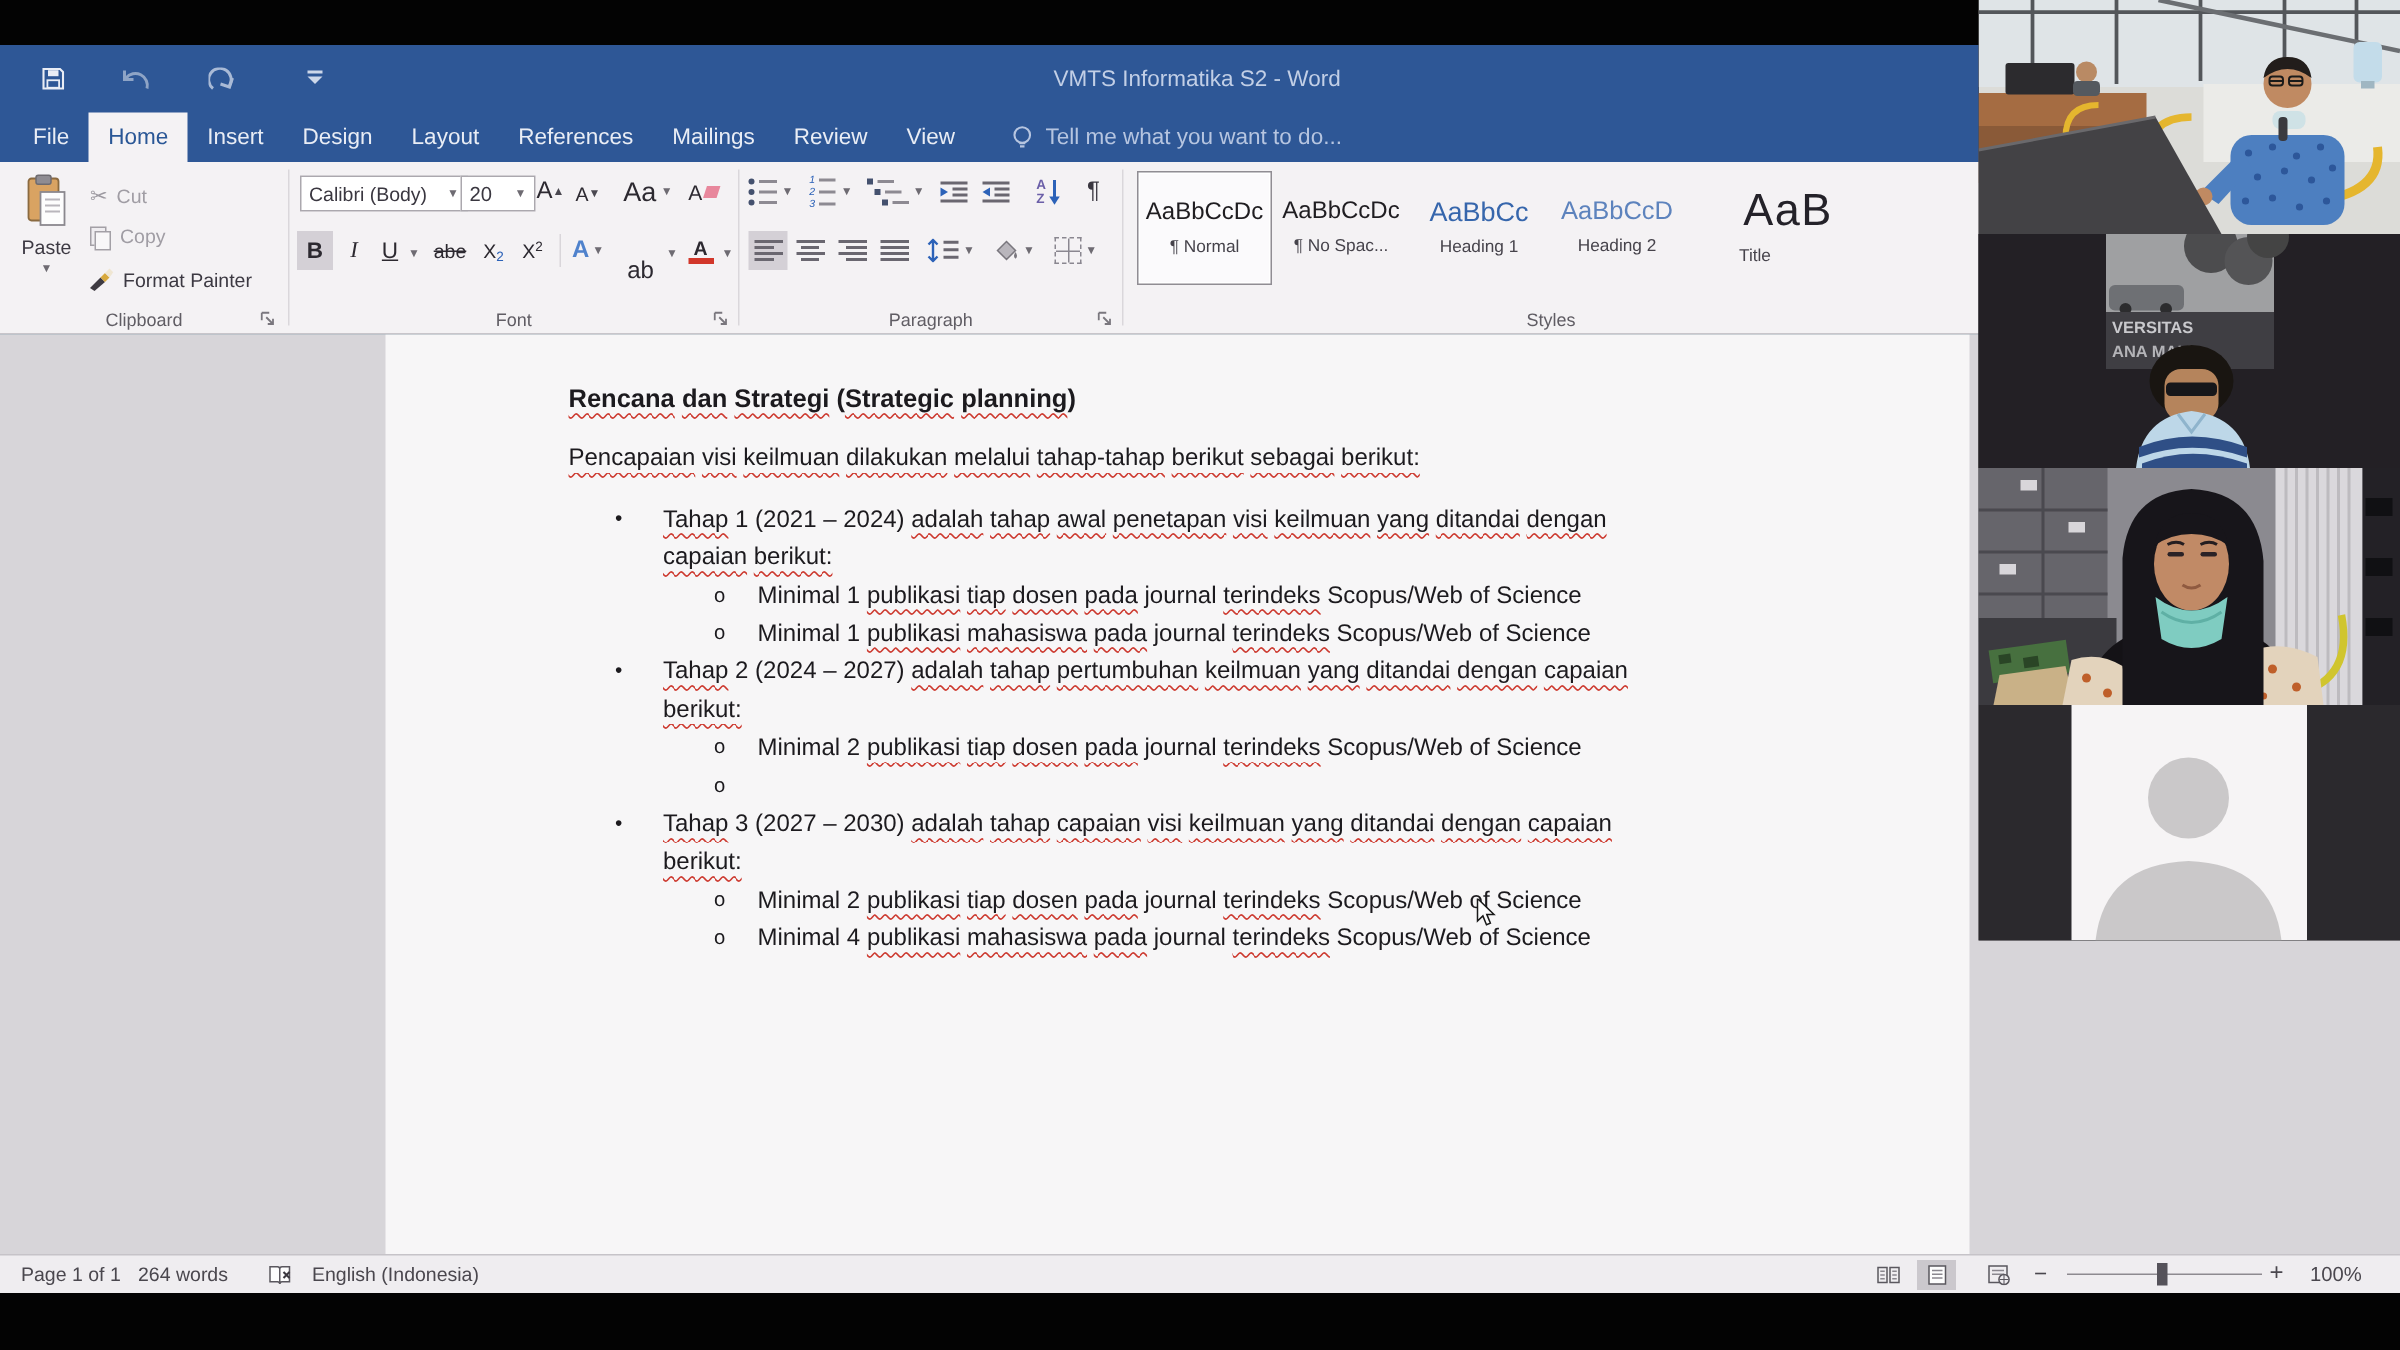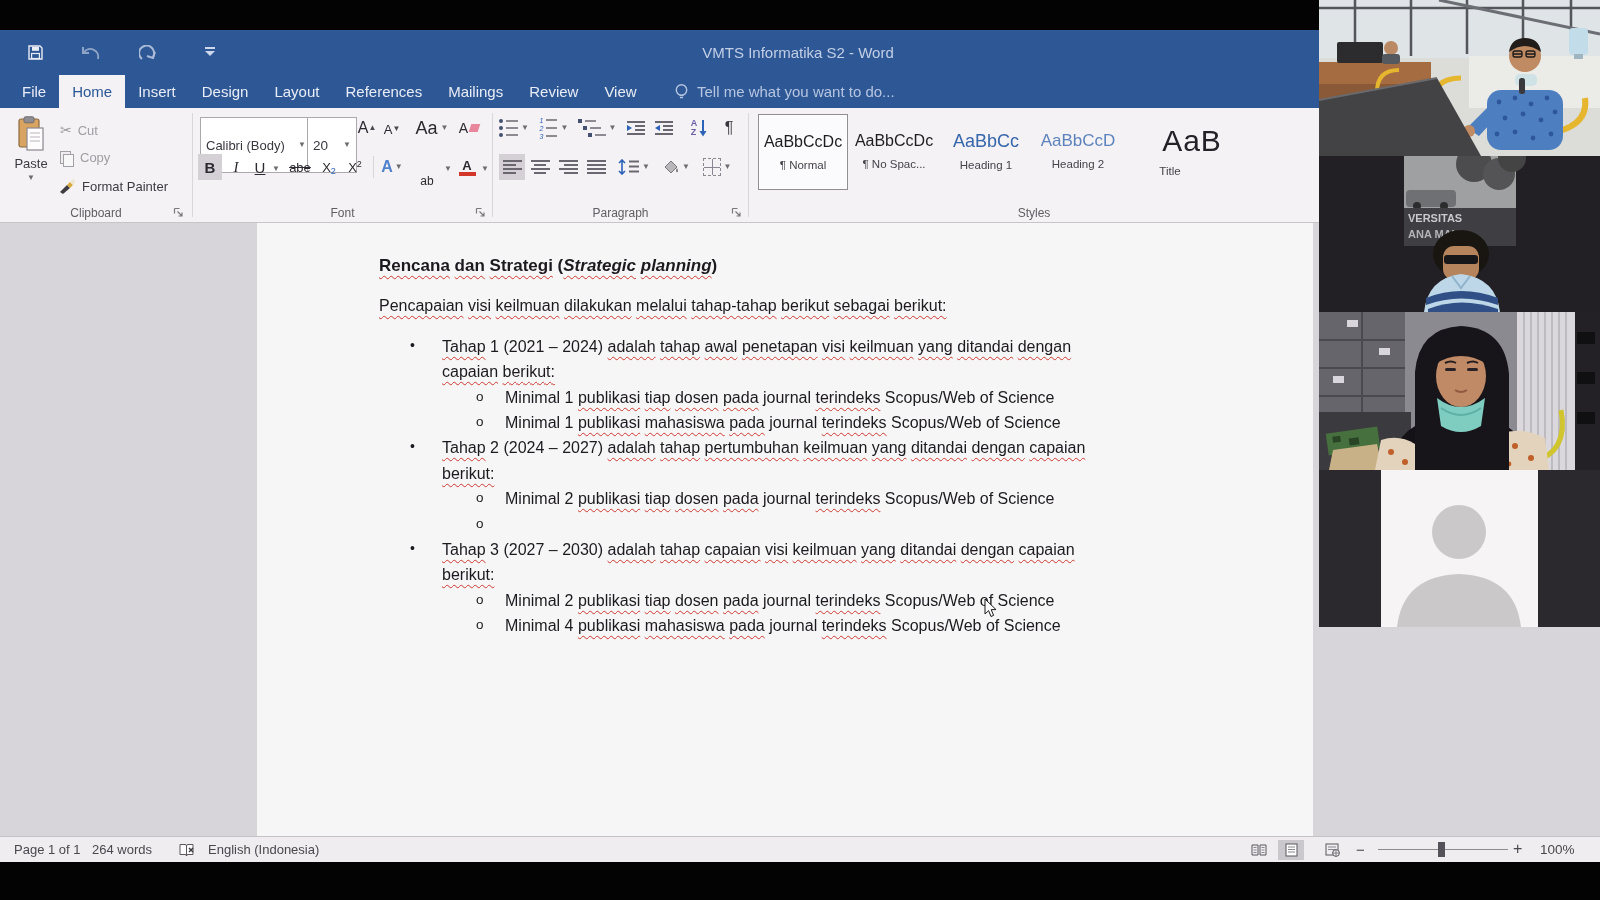--- a/index.html
+++ b/index.html
@@ -25,21 +25,21 @@
           border-bottom:1px solid #c8c5ca;}
   .rgroup{position:absolute;top:0;height:114px;}
   .rgroup-label{position:absolute;bottom:2px;left:0;right:0;text-align:center;
                 font-size:12px;color:#605d64;}
   .gsep{position:absolute;top:5px;height:104px;width:1px;background:#dad7db;}
   .launcher{position:absolute;bottom:4px;width:11px;height:11px;}
   .btn-label{font-size:13px;color:#3c3942;}
   .gray-label{font-size:13px;color:#a09da4;}
   .caret{font-size:8px;color:#6e6b72;line-height:1;}
   .combo{position:absolute;background:#fff;border:1px solid #aba8ae;height:22px;
-         display:flex;align-items:center;padding:16px 5px;font-size:13.5px;color:#3a3740;}
+         display:flex;align-items:center;padding:0 5px;font-size:13.5px;color:#3a3740;}
   .combo .caret{margin-left:auto;}
   .fbtn{position:absolute;display:flex;align-items:center;justify-content:center;color:#2c2930;}
   .active-box{background:#d4d0d6;}
   .bar-under{display:block;width:17px;height:4px;margin-top:0px;}
   .align-icon{display:flex;flex-direction:column;gap:2px;width:19px;}
   .align-icon i{display:block;height:2px;background:#6a6770;}
   .mini{font-size:8px;line-height:1;color:#4a4850;}
 
   
   .style-card{position:absolute;top:6px;width:88px;height:74px;display:flex;flex-direction:column;
@@ -52,21 +52,21 @@
   .p3{font-size:17px;color:#5d83bd;}
   .p4{font-size:30px;color:#242229;letter-spacing:1px;margin-left:44px;}
   .p5{font-size:15px;color:#5a5e68;letter-spacing:2px;}
 
   
   .doc{position:absolute;left:0;top:193px;width:1600px;height:613px;background:#d7d5d9;overflow:hidden;}
   .page{position:absolute;left:257px;top:0;width:1056px;height:613px;background:#f7f6f7;
         padding-top:30px;box-sizing:border-box;}
   .line{height:25.4px;line-height:25.4px;font-size:16px;color:#1c1a1e;white-space:nowrap;}
   .doc-heading{margin-left:122px;margin-bottom:15px;font-weight:bold;font-size:17px;}
-  .doc-heading .bold-italic{font-style:italic;}
+  .doc-heading .bold-italic{}
   .doc-para{margin-left:122px;margin-bottom:15px;}
   .b-line{position:relative;margin-left:185px;}
   .b-line .marker-bullet{position:absolute;left:-32px;top:-1px;font-size:14px;}
   .s-line{position:relative;margin-left:248px;}
   .s-line .marker-sub{position:absolute;left:-29px;top:-1px;font-size:13.5px;}
   .sq{text-decoration:underline;text-decoration-style:wavy;text-decoration-color:#cd3a30;
       text-decoration-thickness:1px;text-underline-offset:4px;text-decoration-skip-ink:none;}
 
   
   .status{position:absolute;left:0;top:806px;width:1600px;height:26px;background:#efedf0;
@@ -216,21 +216,21 @@
         <div class="fbtn" style="left:150px;top:46px;width:24px;height:26px;">
           <span style="font-size:13px;">X</span>
           <span style="font-size:9px;margin-bottom:7px;">2</span>
         </div>
         <div style="position:absolute;left:180px;top:48px;width:1px;height:22px;background:#d9d6da;"></div>
         <div class="fbtn" style="left:186px;top:46px;width:26px;height:26px;">
           <span style="font-size:16px;font-weight:bold;color:#4f82cc;">A</span>
           <span class="caret" style="margin-left:2px;">▼</span>
         </div>
         <div class="fbtn" style="left:218px;top:46px;width:32px;height:26px;flex-direction:column;">
-          <span style="font-size:12px;line-height:1;margin-top:28px;">ab</span>
+          <span style="font-size:16px;line-height:1;margin-top:28px;">ab</span>
           <i class="bar-under" style="background:#f3dc00;"></i>
         </div>
         <span class="caret" style="position:absolute;left:251px;top:57px;">▼</span>
         <div class="fbtn" style="left:262px;top:46px;width:24px;height:26px;flex-direction:column;">
           <span style="font-size:13px;font-weight:bold;line-height:1;">A</span>
           <i class="bar-under" style="background:#d2372a;"></i>
         </div>
         <span class="caret" style="position:absolute;left:288px;top:57px;">▼</span>
 
         <div class="rgroup-label">Font</div>

